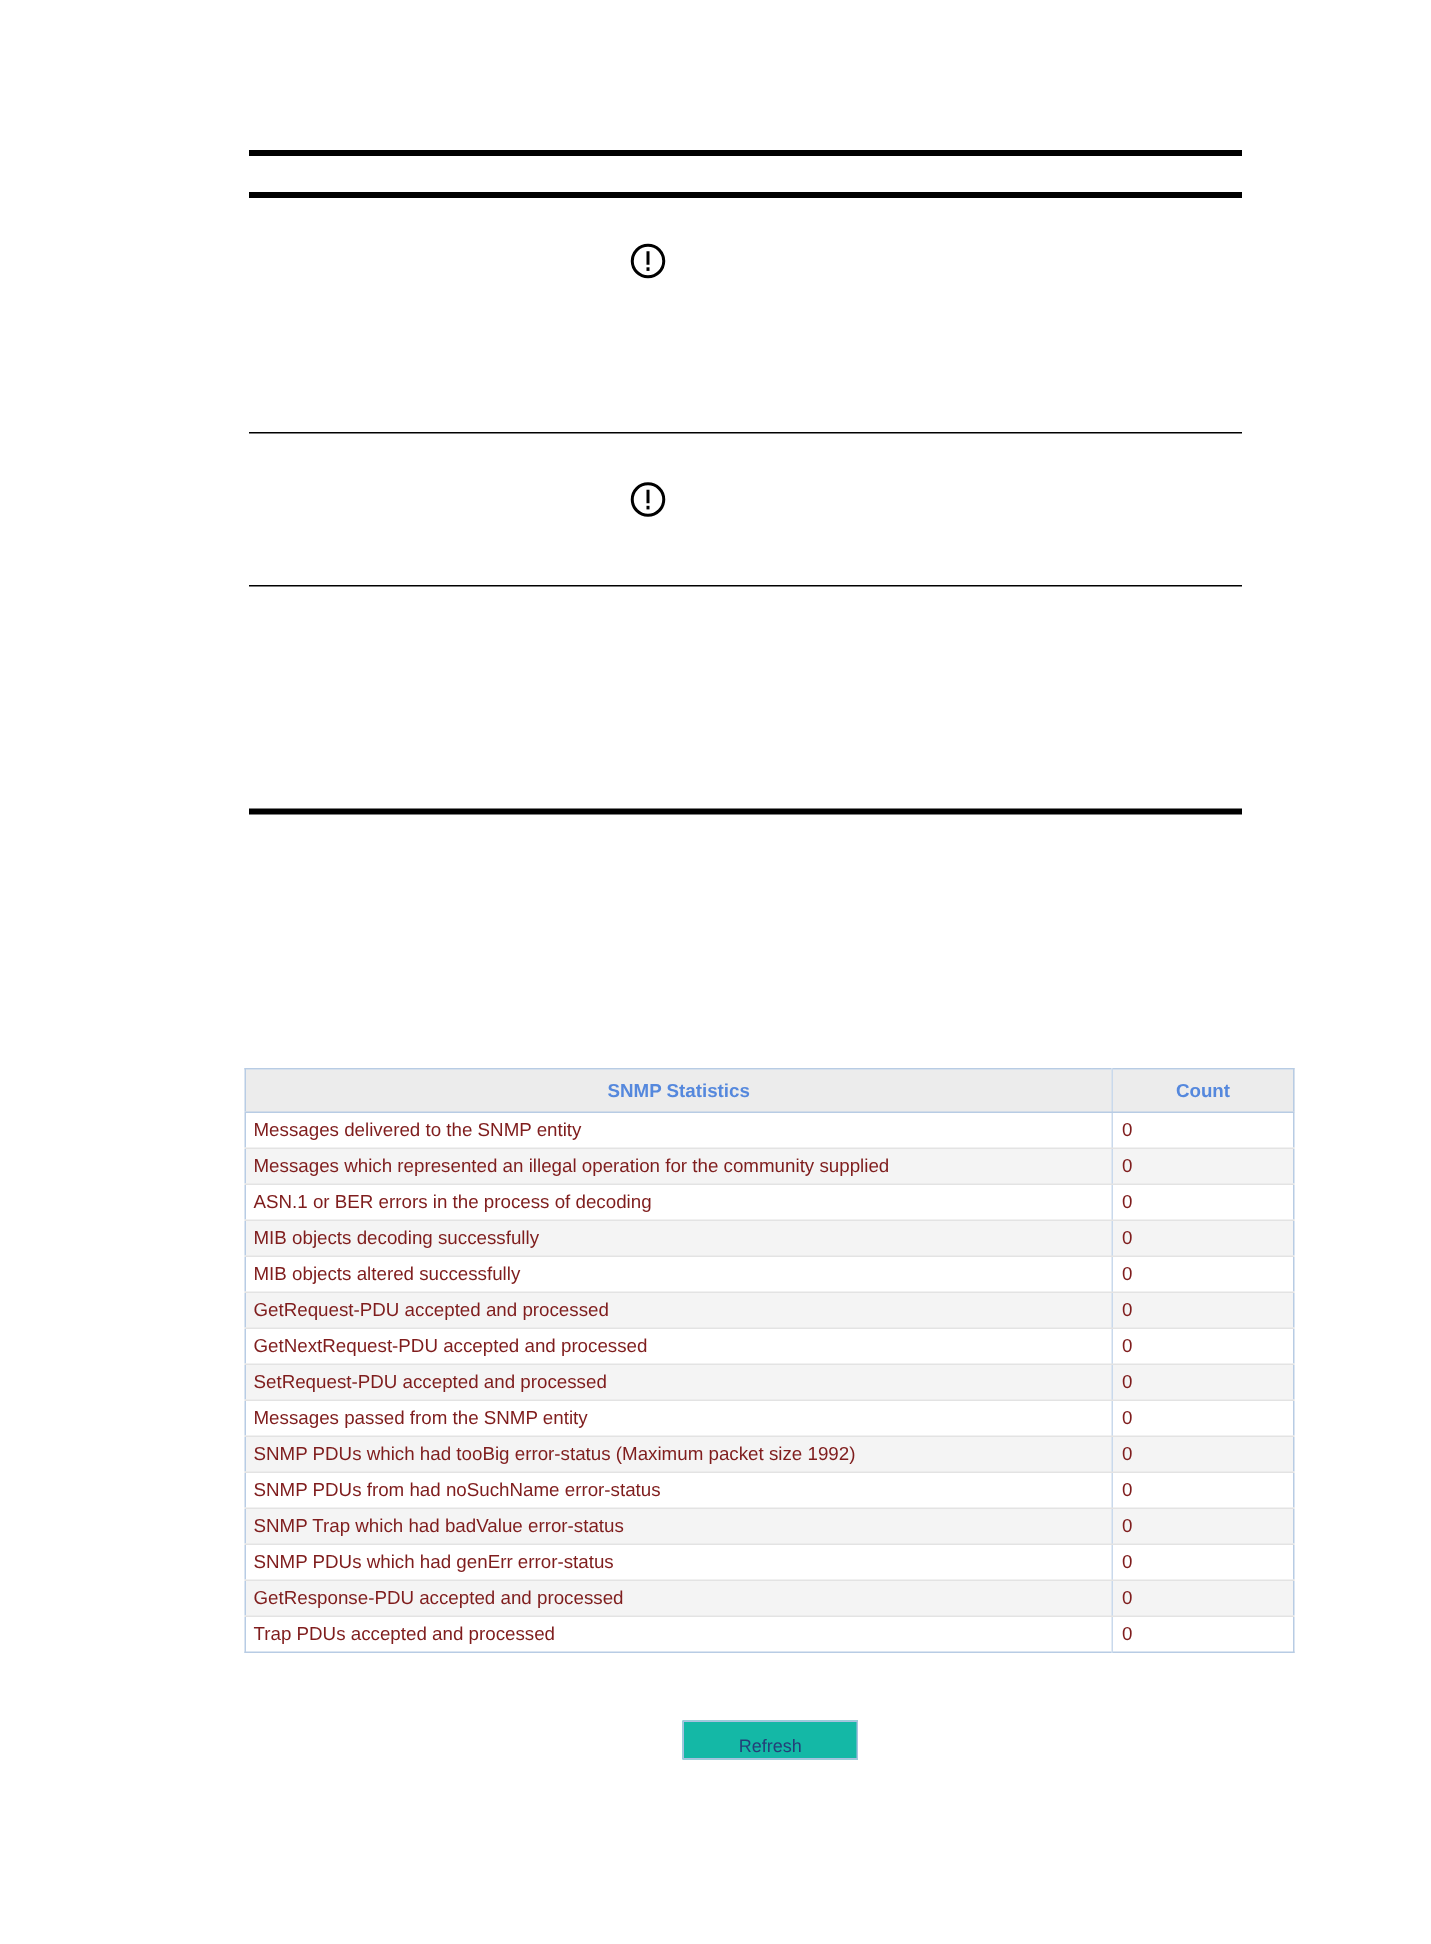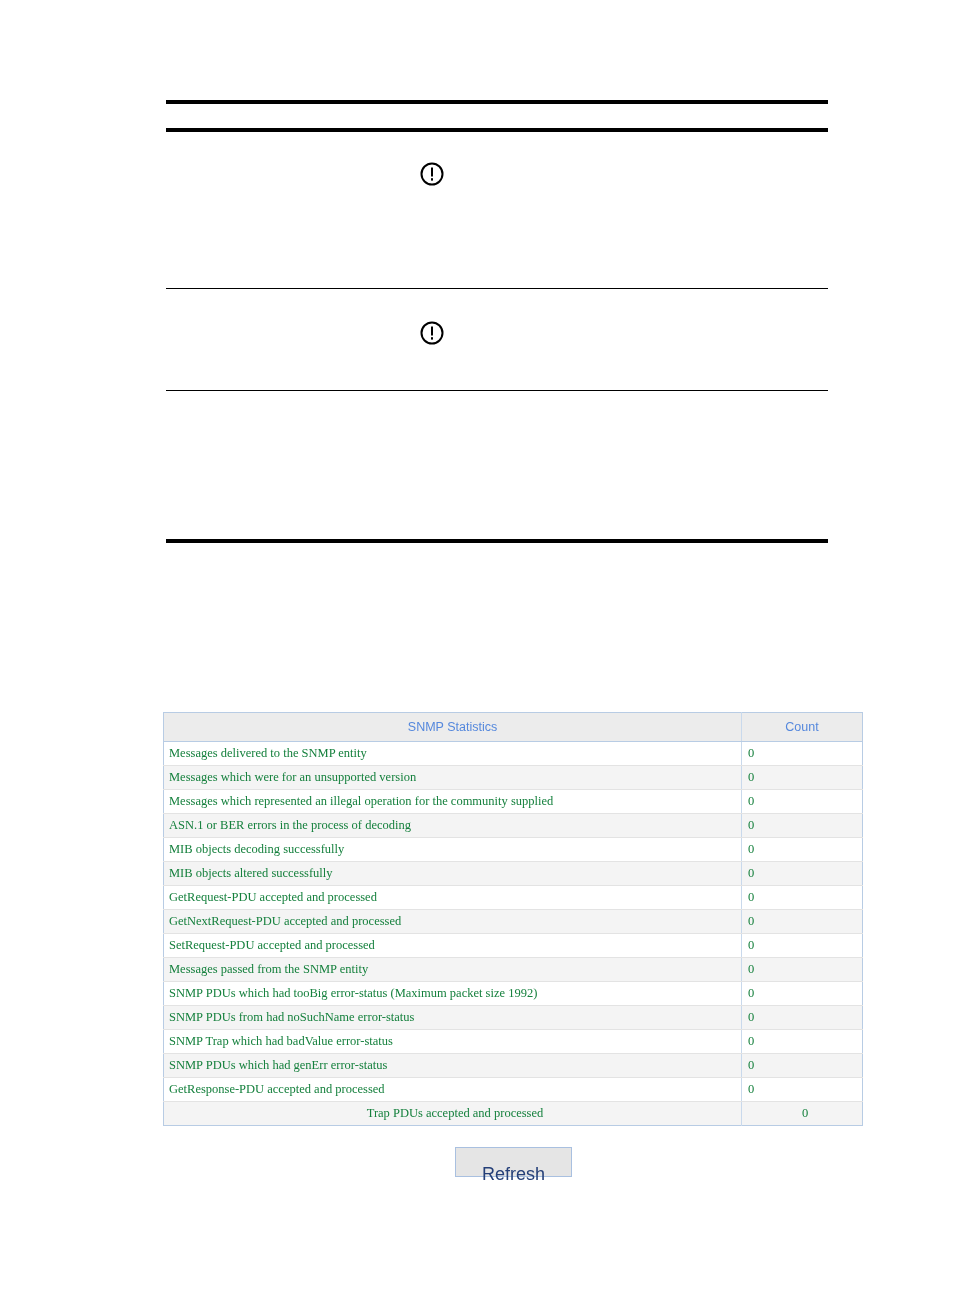--- a/index.html
+++ b/index.html
@@ -55,65 +55,64 @@
     border: 1px solid #b8cce4;
     background: #ffffff;
   }
   table.stats col.c-desc  { width: 578px; }
   table.stats col.c-count { width: 121px; }
 
   table.stats thead th {
     background: #ececec;
     color: #5588dd;
     font-size: 12.5px;
-    font-weight: normal;
+    font-weight: bold;
     height: 28px;
     line-height: 28px;
     padding: 0;
     text-align: center;
     border-right: 1px solid #c9d9ec;
     border-bottom: 1px solid #b8cce4;
   }
   table.stats thead th:last-child { border-right: none; }
 
   table.stats tbody td {
     font-size: 12.5px;
-    color: #15803d;
+    color: #7f1d1d;
     height: 23px;
     line-height: 23px;
     padding: 0 0 0 5px;
     border-bottom: 1px solid #e3e3e3;
     border-right: 1px solid #c9d9ec;
     white-space: nowrap;
     overflow: hidden;
-    font-family: Liberation Serif, serif;
   }
   table.stats tbody td.count-cell {
     border-right: none;
     padding-left: 6px;
   }
   table.stats tbody tr:nth-child(even) td { background: #f4f4f4; }
   table.stats tbody tr:nth-child(odd)  td { background: #ffffff; }
-  table.stats tbody tr:last-child td { border-bottom: none; text-align: center; }
+  table.stats tbody tr:last-child td { border-bottom: none; }
 
   
   #refresh-button {
     position: absolute;
     left: 455px;
     top: 1147px;
     width: 117px;
     height: 26px;
-    background: #e5e5e5;
+    background: #14b8a6;
     border: 1px solid #a9c0e0;
     color: #243f78;
     font-family: "Liberation Sans", sans-serif;
-    font-size: 18px;
+    font-size: 12px;
     line-height: 24px;
     text-align: center;
-    padding: 14px;
+    padding: 4px;
     cursor: pointer;
   }
 </style>
 </head>
 <body>
 
 <div class="rule rule-thick" id="rule-top-1"></div>
 <div class="rule rule-thick" id="rule-top-2"></div>
 <div class="rule rule-thin" id="rule-mid-1"></div>
 <div class="rule rule-thin" id="rule-mid-2"></div>
@@ -146,24 +145,20 @@
         <th>SNMP Statistics</th>
         <th>Count</th>
       </tr>
     </thead>
     <tbody id="stats-body">
         <tr>
           <td class="desc-cell">Messages delivered to the SNMP entity</td>
           <td class="count-cell">0</td>
         </tr>
         <tr>
-          <td class="desc-cell">Messages which were for an unsupported version</td>
-          <td class="count-cell">0</td>
-        </tr>
-        <tr>
           <td class="desc-cell">Messages which represented an illegal operation for the community supplied</td>
           <td class="count-cell">0</td>
         </tr>
         <tr>
           <td class="desc-cell">ASN.1 or BER errors in the process of decoding</td>
           <td class="count-cell">0</td>
         </tr>
         <tr>
           <td class="desc-cell">MIB objects decoding successfully</td>
           <td class="count-cell">0</td>

